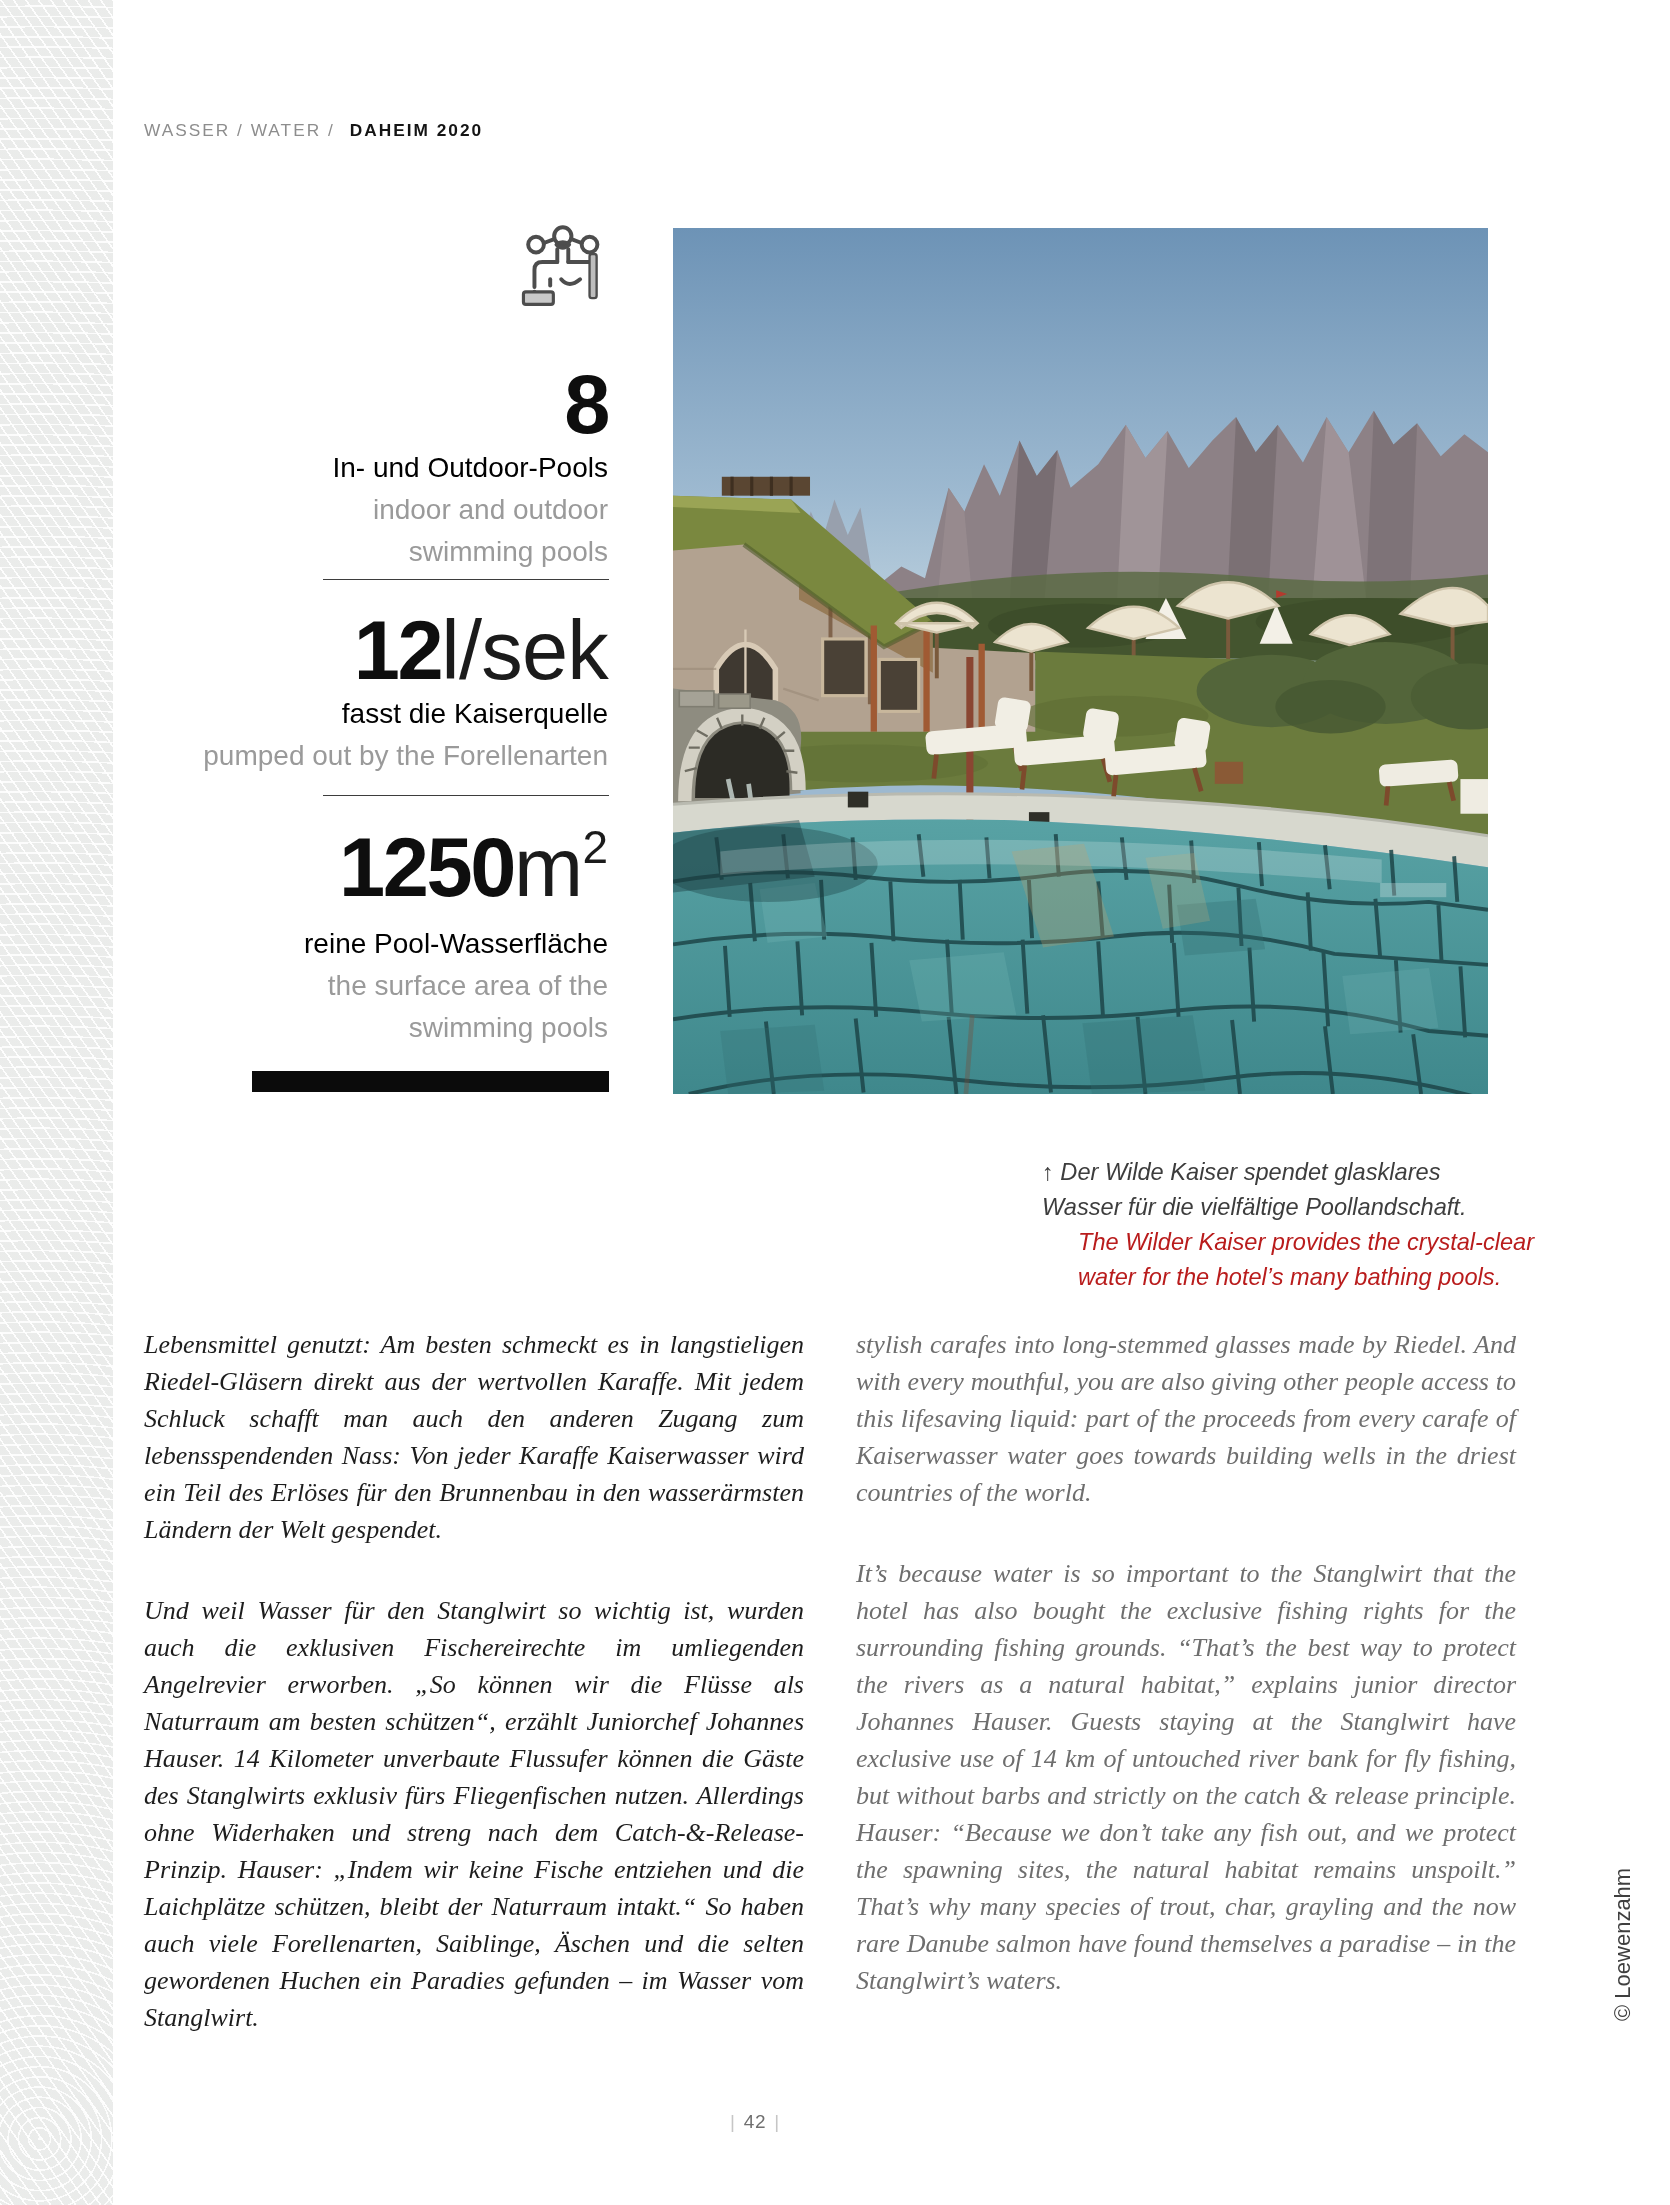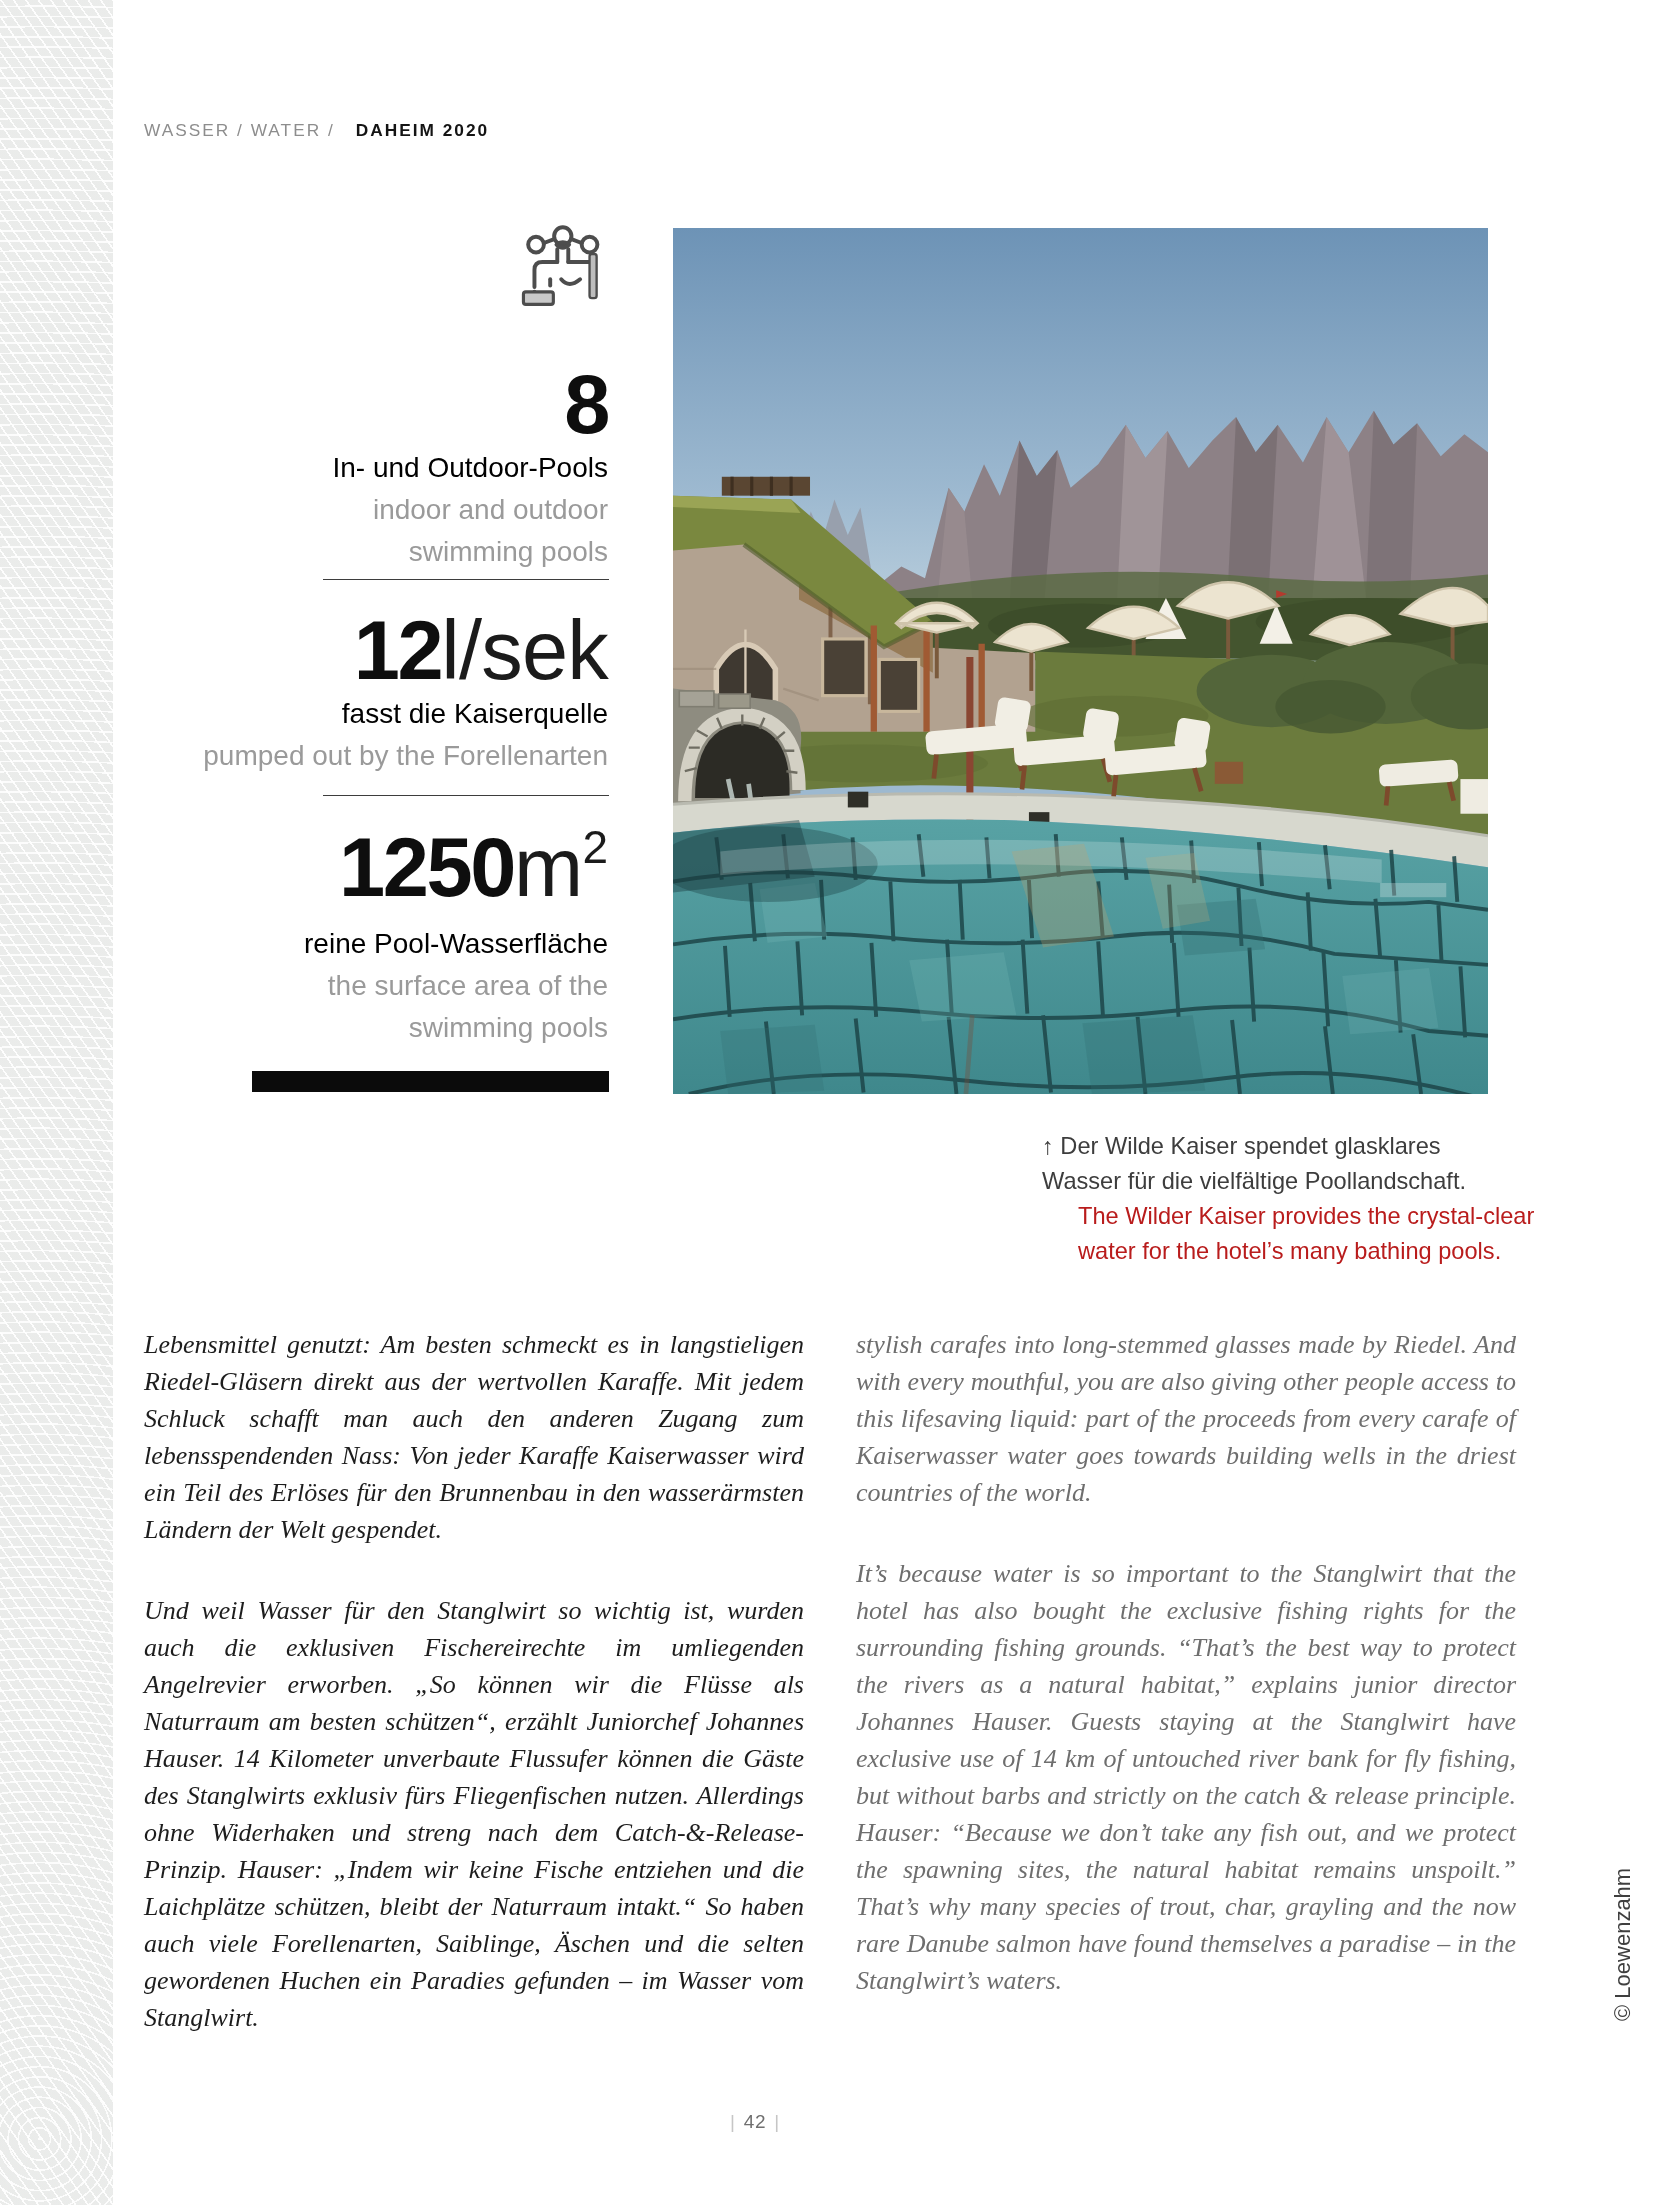--- a/index.html
+++ b/index.html
@@ -9,39 +9,39 @@
   }
   .decor-strip{
     position:absolute;left:0;top:0;width:113px;height:2205px;
     background-color:#f0f1f0;
     background-image:
       repeating-radial-gradient(circle at 35% 97%, rgba(255,255,255,.85) 0 1.6px, rgba(255,255,255,0) 1.6px 10.2px),
       repeating-linear-gradient(55deg, rgba(255,255,255,.9) 0 1.6px, rgba(224,226,224,.35) 1.6px 10.2px);
   }
   .header{position:absolute;left:144px;top:120px;font-size:17.3px;letter-spacing:2px;white-space:nowrap;}
   .header .section{color:#8d8d8d;font-weight:400;}
-  .header .edition{color:#141414;font-weight:700;margin-left:21px;}
+  .header .edition{color:#141414;font-weight:700;margin-left:15px;}
 
   .faucet{position:absolute;left:514px;top:224px;width:96px;height:90px;}
 
   .stat{position:absolute;right:1062px;width:488px;text-align:right;}
   .stat-value-row{font-size:83px;line-height:85px;color:#0e0e0e;white-space:nowrap;}
   .stat-num{font-weight:700;letter-spacing:-2.4px;}
   .stat-unit{font-weight:400;letter-spacing:-0.8px;color:#1b1b1b;}
   .stat-sup{font-weight:400;font-size:46px;position:relative;top:-33px;color:#1b1b1b;}
   .lbl{font-size:28px;line-height:42px;white-space:nowrap;}
   .lbl-de{color:#000000;}
   .lbl-en{color:#9a9a9a;}
   .stat-divider{position:absolute;left:323px;width:286px;border-top:1.6px solid #3d3d3d;height:0;}
   .end-bar{position:absolute;left:252px;top:1071px;width:357px;height:21px;background:#0b0b0b;}
 
   .photo{position:absolute;left:673px;top:228px;width:815px;height:866px;overflow:hidden;background:#9db9d0;}
   .photo svg{display:block;}
 
-  .caption{position:absolute;left:1042px;top:1129px;}
+  .caption{position:absolute;left:1042px;top:1155px;font-style:italic;}
   .cap-line{font-size:23.6px;line-height:35px;}
   .cap-de{color:#3d3d3d;}
   .cap-en{color:#b91c1c;margin-left:36px;}
 
   .col{position:absolute;top:1326px;width:660px;text-align:justify;
        font-family:"Liberation Serif",serif;font-size:26px;line-height:37px;}
   .col p{margin:0 0 44px 0;font-style:italic;}
   .col-de{left:144px;color:#1d1d1d;}
   .col-en{left:856px;color:#6e6e6e;}
 

